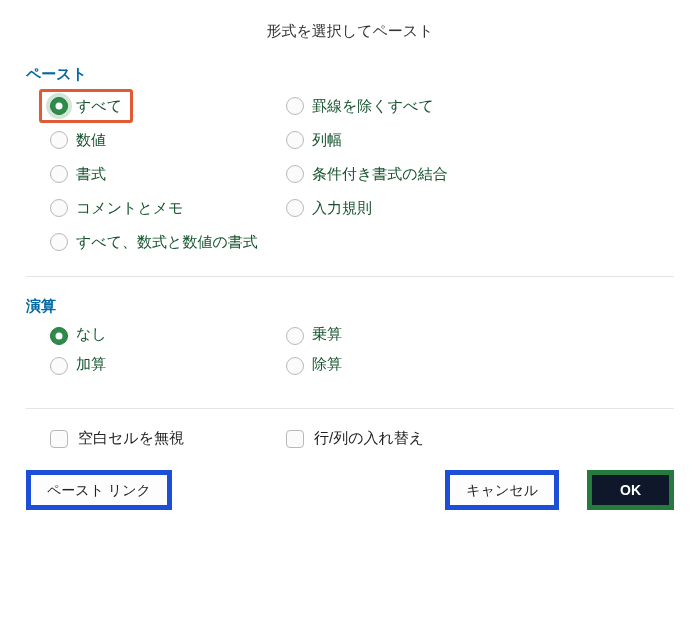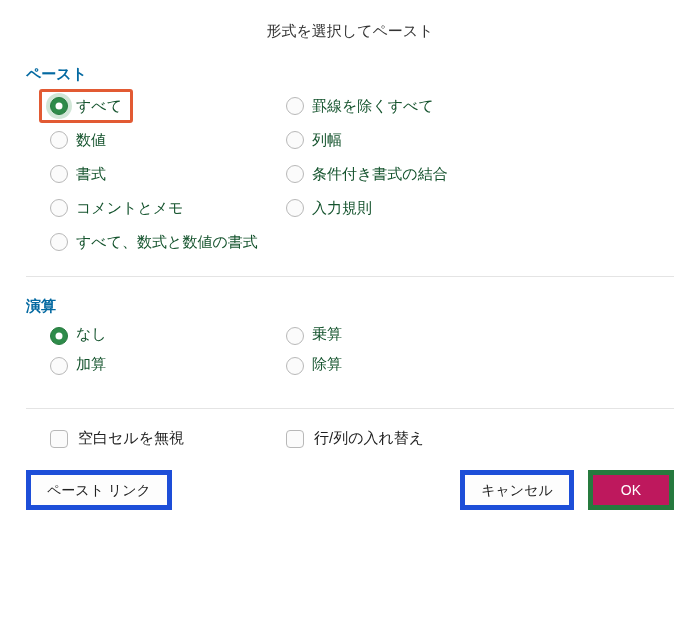--- a/index.html
+++ b/index.html
@@ -138,28 +138,28 @@
       border: 5px solid #1d4ed8;
       background: #fdfdfd;
       border-radius: 0;
       font-size: 14px;
       padding: 6px 16px;
       cursor: pointer;
       color: #222;
       line-height: 18px;
     }
     .btn-primary {
-      background: #be185d;
+      background: #0f172a;
       border-color: #267a3e;
       color: #fff;
-      font-weight: 400;
+      font-weight: 700;
       padding: 6px 28px;
     }
     .footer-spacer { flex: 1; }
-    .footer .right { display: flex; gap: 14px; }
+    .footer .right { display: flex; gap: 28px; }
   </style>
 </head>
 <body>
 
 <div class="dialog">
   <div class="title">形式を選択してペースト</div>
 
   <div class="content">
 
     <div class="paste-section">

